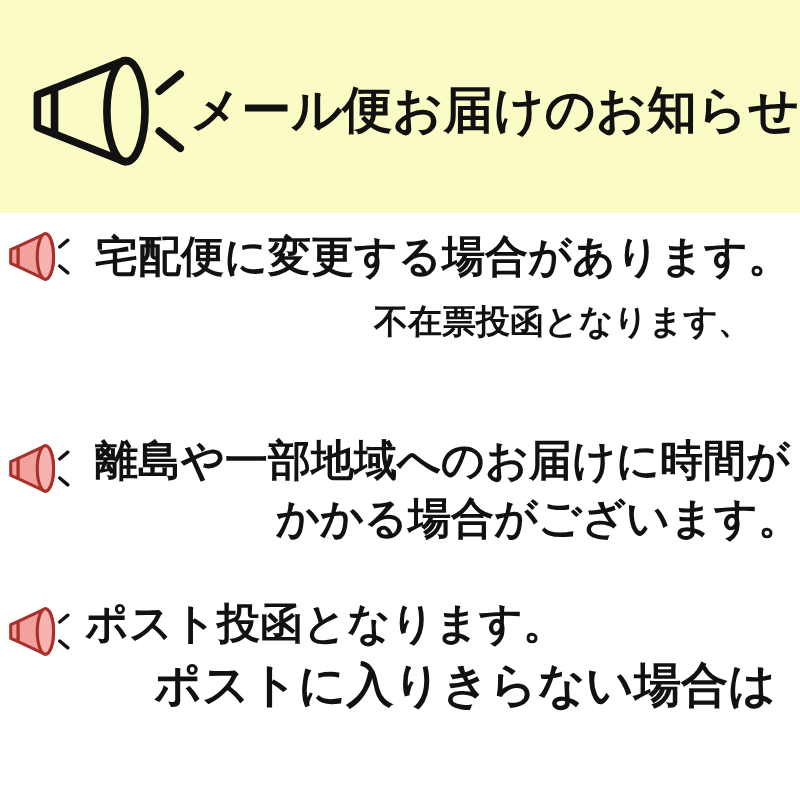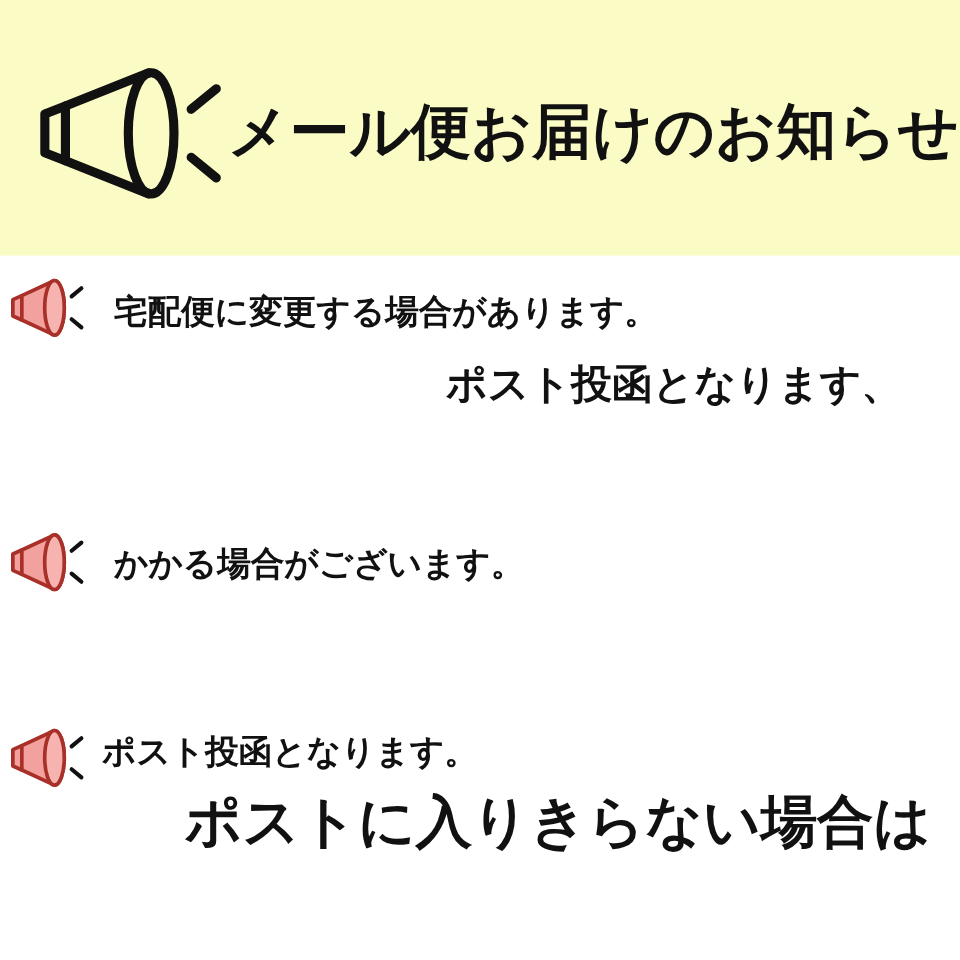--- a/index.html
+++ b/index.html
@@ -52,29 +52,30 @@
     position: absolute;
     left: 8px;
     width: 68px; height: 51px;
   }
   .icon-s1 { top: 231px; }
   .icon-s2 { top: 443px; }
   .icon-s3 { top: 606px; }
 
   .heading {
     position: absolute;
-    font-size: 28px;
+    font-size: 43px;
     font-weight: bold;
     line-height: 52px;
     white-space: nowrap;
     color: var(--ink);
+    font-family: Liberation Mono, monospace;
   }
   .heading-s1 { left: 95px; top: 234px; }
   .heading-s2 { left: 95px; top: 438px; width: 700px; }
-  .heading-s2 .h-line2 { margin-top: 6px; }
+  .heading-s2 .h-line2 { margin-left: 181px; margin-top: 6px; }
   .heading-s3 { left: 85px; top: 601px; }
 
   .notes {
     position: absolute;
     text-align: right;
     font-weight: bold;
     white-space: nowrap;
     color: var(--ink);
   }
   .notes-s1 {
@@ -112,31 +113,32 @@
 
   <svg class="s-icon icon-s1" viewBox="0 0 200 150" aria-hidden="true">
     <polygon class="pk-body" points="8,55 30,45 30,105 8,95" stroke-width="9" stroke-linejoin="round"></polygon>
     <path class="pk-body" d="M30,45 L110,8 A24,67 0 0 1 110,142 L30,105 Z" stroke-width="9" stroke-linejoin="round"></path>
     <ellipse class="pk-bell" cx="110" cy="75" rx="24" ry="67" stroke-width="9"></ellipse>
     <line class="snd" x1="152" y1="47" x2="176" y2="27" stroke-width="10" stroke-linecap="round"></line>
     <line class="snd" x1="152" y1="103" x2="176" y2="123" stroke-width="10" stroke-linecap="round"></line>
   </svg>
   <div class="heading heading-s1">宅配便に変更する場合があります。</div>
   <div class="notes notes-s1">
-    <div>ポスト投函となります、</div>
+    <div>不在票投函となります、</div>
   </div>
 
   <svg class="s-icon icon-s2" viewBox="0 0 200 150" aria-hidden="true">
     <polygon class="pk-body" points="8,55 30,45 30,105 8,95" stroke-width="9" stroke-linejoin="round"></polygon>
     <path class="pk-body" d="M30,45 L110,8 A24,67 0 0 1 110,142 L30,105 Z" stroke-width="9" stroke-linejoin="round"></path>
     <ellipse class="pk-bell" cx="110" cy="75" rx="24" ry="67" stroke-width="9"></ellipse>
     <line class="snd" x1="152" y1="47" x2="176" y2="27" stroke-width="10" stroke-linecap="round"></line>
     <line class="snd" x1="152" y1="103" x2="176" y2="123" stroke-width="10" stroke-linecap="round"></line>
   </svg>
   <div class="heading heading-s2">
+    <div class="h-line1">離島や一部地域へのお届けに時間が</div>
     <div class="h-line2">かかる場合がございます。</div>
   </div>
 
   <svg class="s-icon icon-s3" viewBox="0 0 200 150" aria-hidden="true">
     <polygon class="pk-body" points="8,55 30,45 30,105 8,95" stroke-width="9" stroke-linejoin="round"></polygon>
     <path class="pk-body" d="M30,45 L110,8 A24,67 0 0 1 110,142 L30,105 Z" stroke-width="9" stroke-linejoin="round"></path>
     <ellipse class="pk-bell" cx="110" cy="75" rx="24" ry="67" stroke-width="9"></ellipse>
     <line class="snd" x1="152" y1="47" x2="176" y2="27" stroke-width="10" stroke-linecap="round"></line>
     <line class="snd" x1="152" y1="103" x2="176" y2="123" stroke-width="10" stroke-linecap="round"></line>
   </svg>

